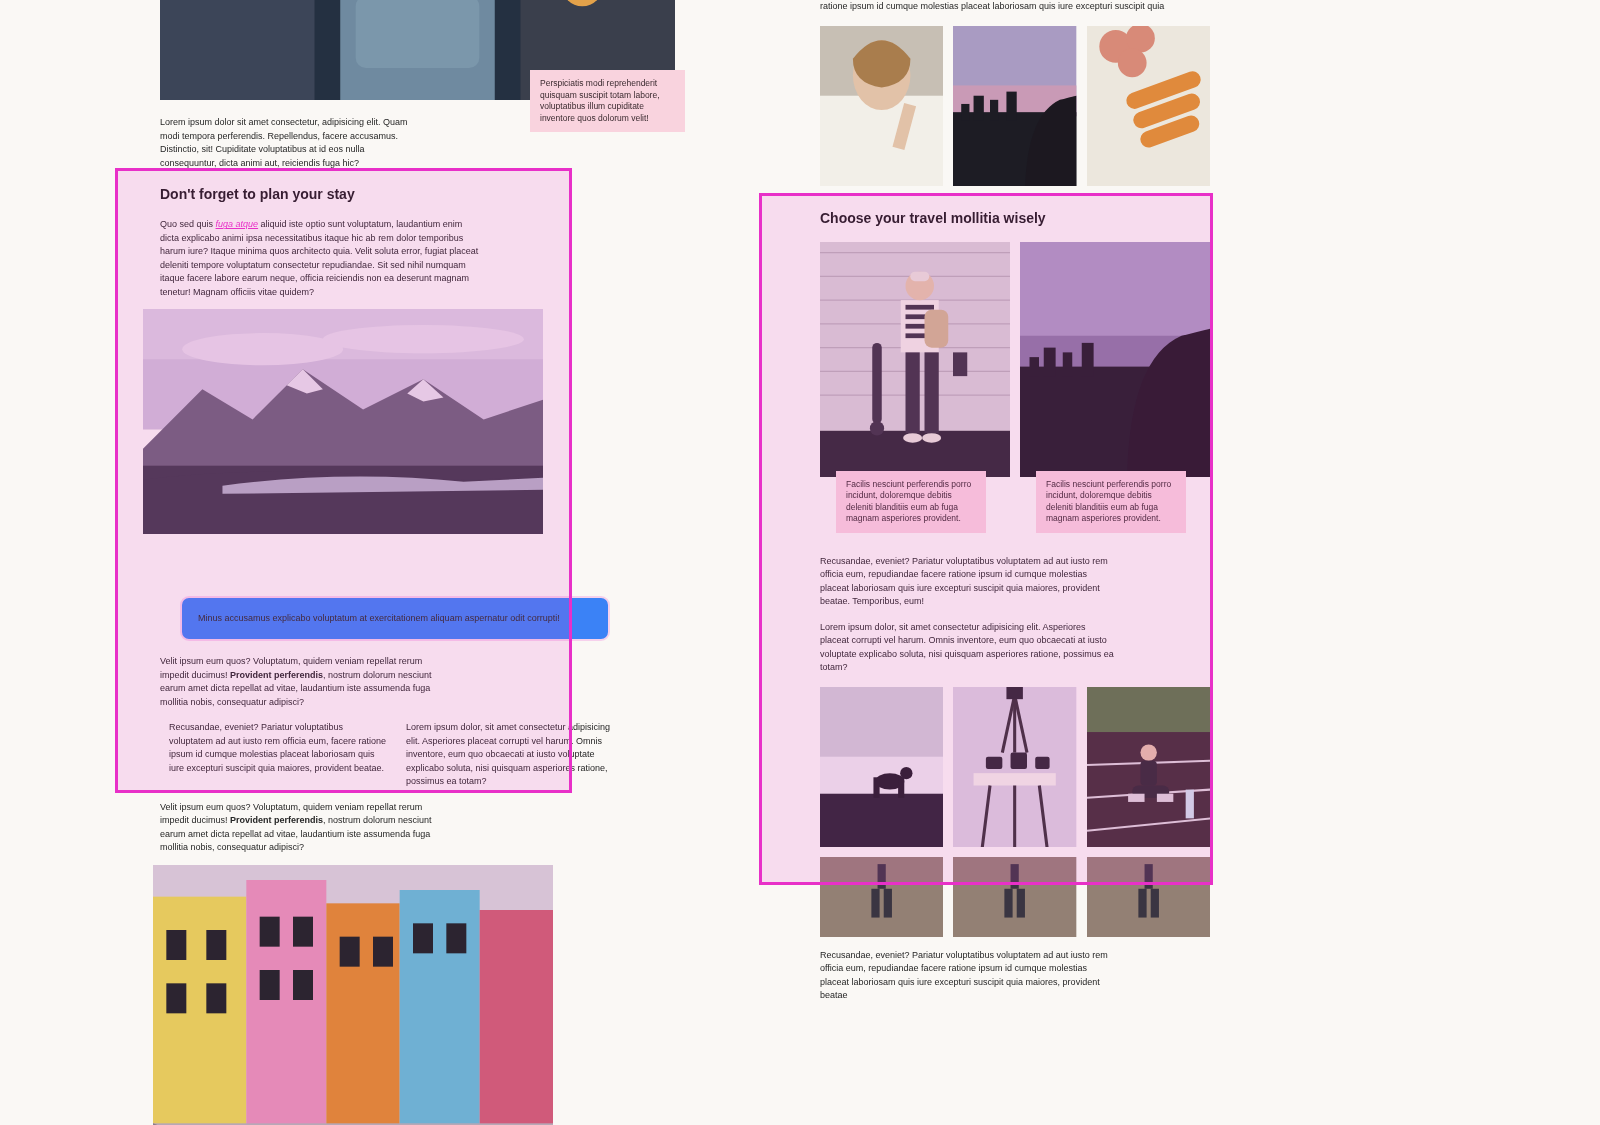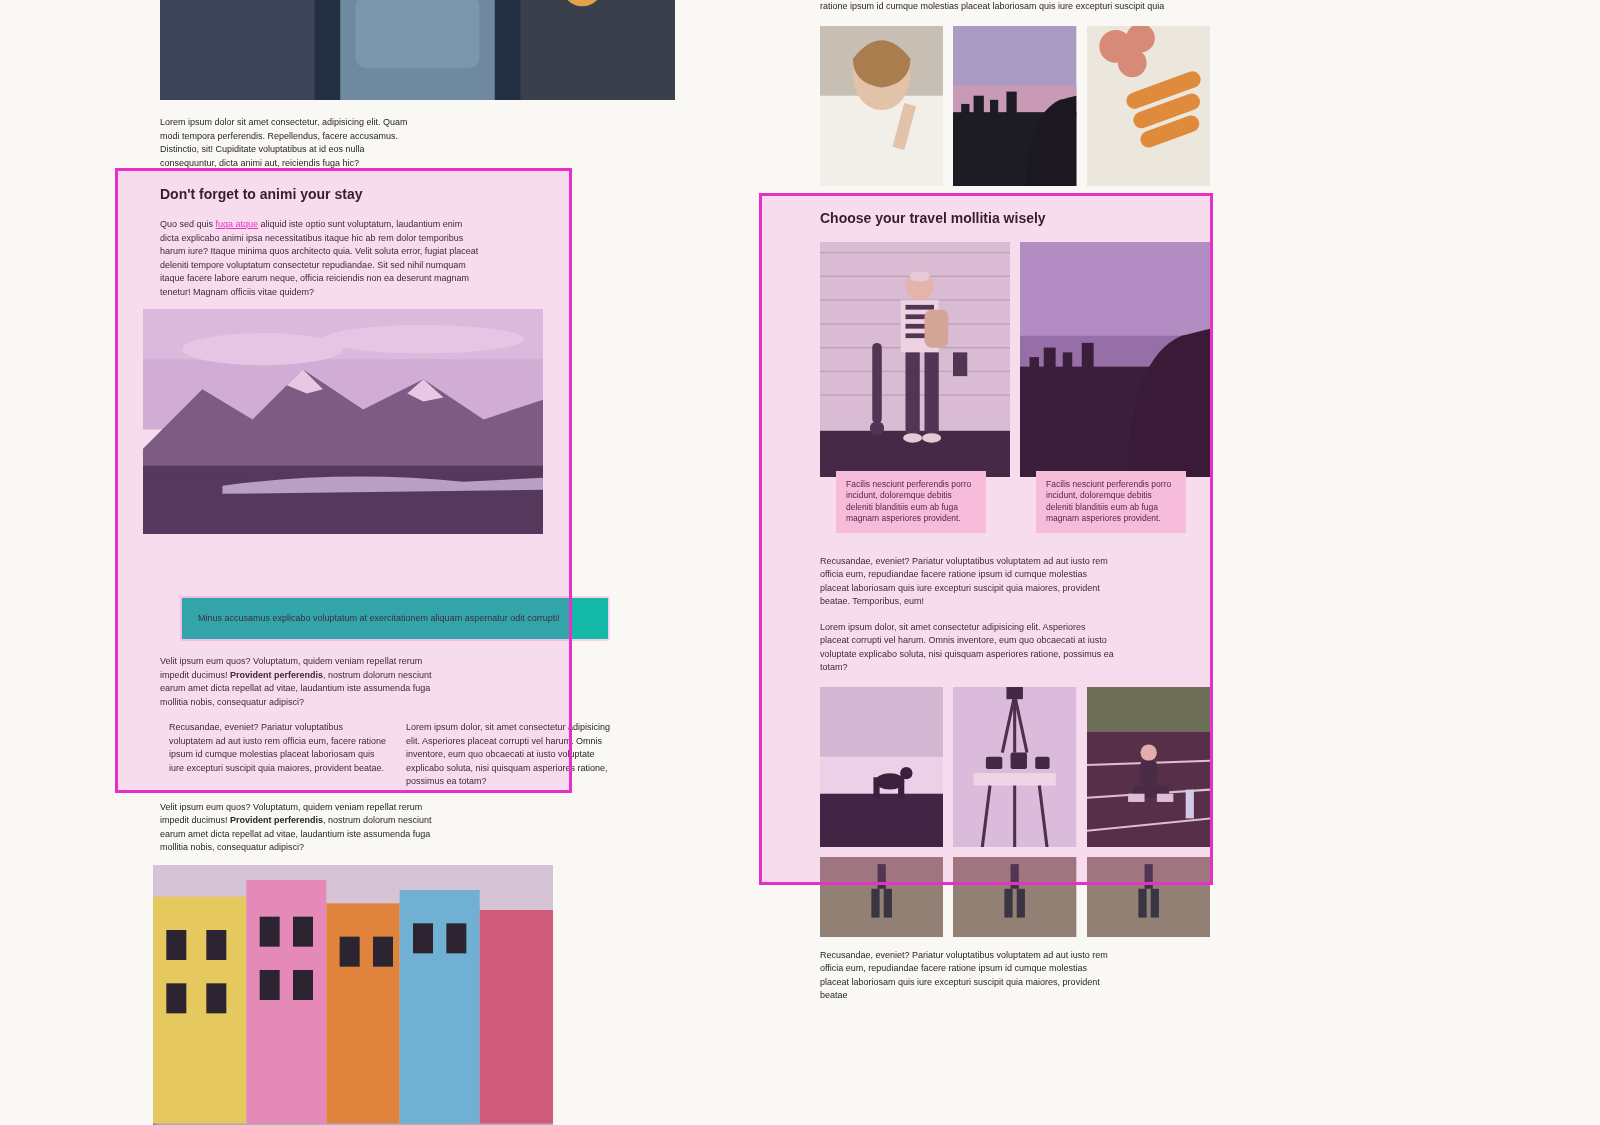--- a/index.html
+++ b/index.html
@@ -50,25 +50,25 @@
   
   .pill{
     background:var(--pill-pink);
     padding:8px 10px;
     font-size:8.5px;
     line-height:1.35;
     color:#3a2a2f;
   }
   .para{font-size:9px;line-height:1.5;color:#262626;}
   h2{font-size:14px;font-weight:700;margin:0 0 14px 0;color:#1a1a1a;}
-  a.link{color:var(--hl);text-decoration:underline;cursor:pointer;}
+  a.link{color:var(--hl);text-decoration:underline;cursor:pointer;font-style:italic;}
   .callout{
     border:2px solid var(--callout);
-    border-radius:3px;
-    background:#14b8a6;
+    border-radius:9px;
+    background:#3b82f6;
     padding:14px 16px;
     font-size:9px;
   }
 
   
   .sky{fill:#cdc2d9;}
   .sky2{fill:#d9d0e1;}
   .cloud{fill:#e6dde9;}
   .mtn-far{fill:#6b6378;}
   .mtn-near{fill:#3d3a4a;}
@@ -128,26 +128,29 @@
 
     <div class="img" style="margin:0 25px;height:100px;position:relative;">
       <svg viewBox="0 0 100 45" preserveAspectRatio="xMidYMid slice">
         <rect width="100" height="45" fill="#243041"></rect>
         <rect x="0" y="0" width="30" height="45" fill="#3c4558"></rect>
         <rect x="70" y="0" width="30" height="45" fill="#3a3f4c"></rect>
         <rect x="35" y="5" width="30" height="40" fill="#6f8aa0"></rect>
         <rect x="38" y="12" width="24" height="14" rx="2" fill="#7b97ab"></rect>
         <circle cx="82" cy="10" r="4" fill="#e3a24a"></circle>
       </svg>
+      <div class="pill" style="position:absolute;right:-10px;bottom:-32px;width:155px;">
+        <span>Perspiciatis modi reprehenderit quisquam suscipit totam labore, voluptatibus illum cupiditate inventore quos dolorum velit!</span>
+      </div>
     </div>
 
     <div class="para" style="margin:16px 25px 0 25px;width:260px;">Lorem ipsum dolor sit amet consectetur, adipisicing elit. Quam modi tempora perferendis. Repellendus, facere accusamus. Distinctio, sit! Cupiditate voluptatibus at id eos nulla consequuntur, dicta animi aut, reiciendis fuga hic?</div>
 
     <div style="margin-top:14px;padding:0 25px;">
-      <h2>Don't forget to animi your stay</h2>
+      <h2>Don't forget to plan your stay</h2>
 
       <div class="para" style="width:320px;">
         <span>Quo sed quis </span><a class="link">fuga atque</a><span> aliquid iste optio sunt voluptatum, laudantium enim dicta explicabo animi ipsa necessitatibus itaque hic ab rem dolor temporibus harum iure? Itaque minima quos architecto quia. Velit soluta error, fugiat placeat deleniti tempore voluptatum consectetur repudiandae. Sit sed nihil numquam itaque facere labore earum neque, officia reiciendis non ea deserunt magnam tenetur! Magnam officiis vitae quidem?</span>
       </div>
     </div>
 
     <div class="img" style="margin:10px 0 0 8px;width:400px;height:225px;position:relative;">
       <svg viewBox="0 0 200 112" preserveAspectRatio="xMidYMid slice">
         <rect width="200" height="60" class="sky"></rect>
         <rect y="0" width="200" height="25" class="sky2"></rect>

